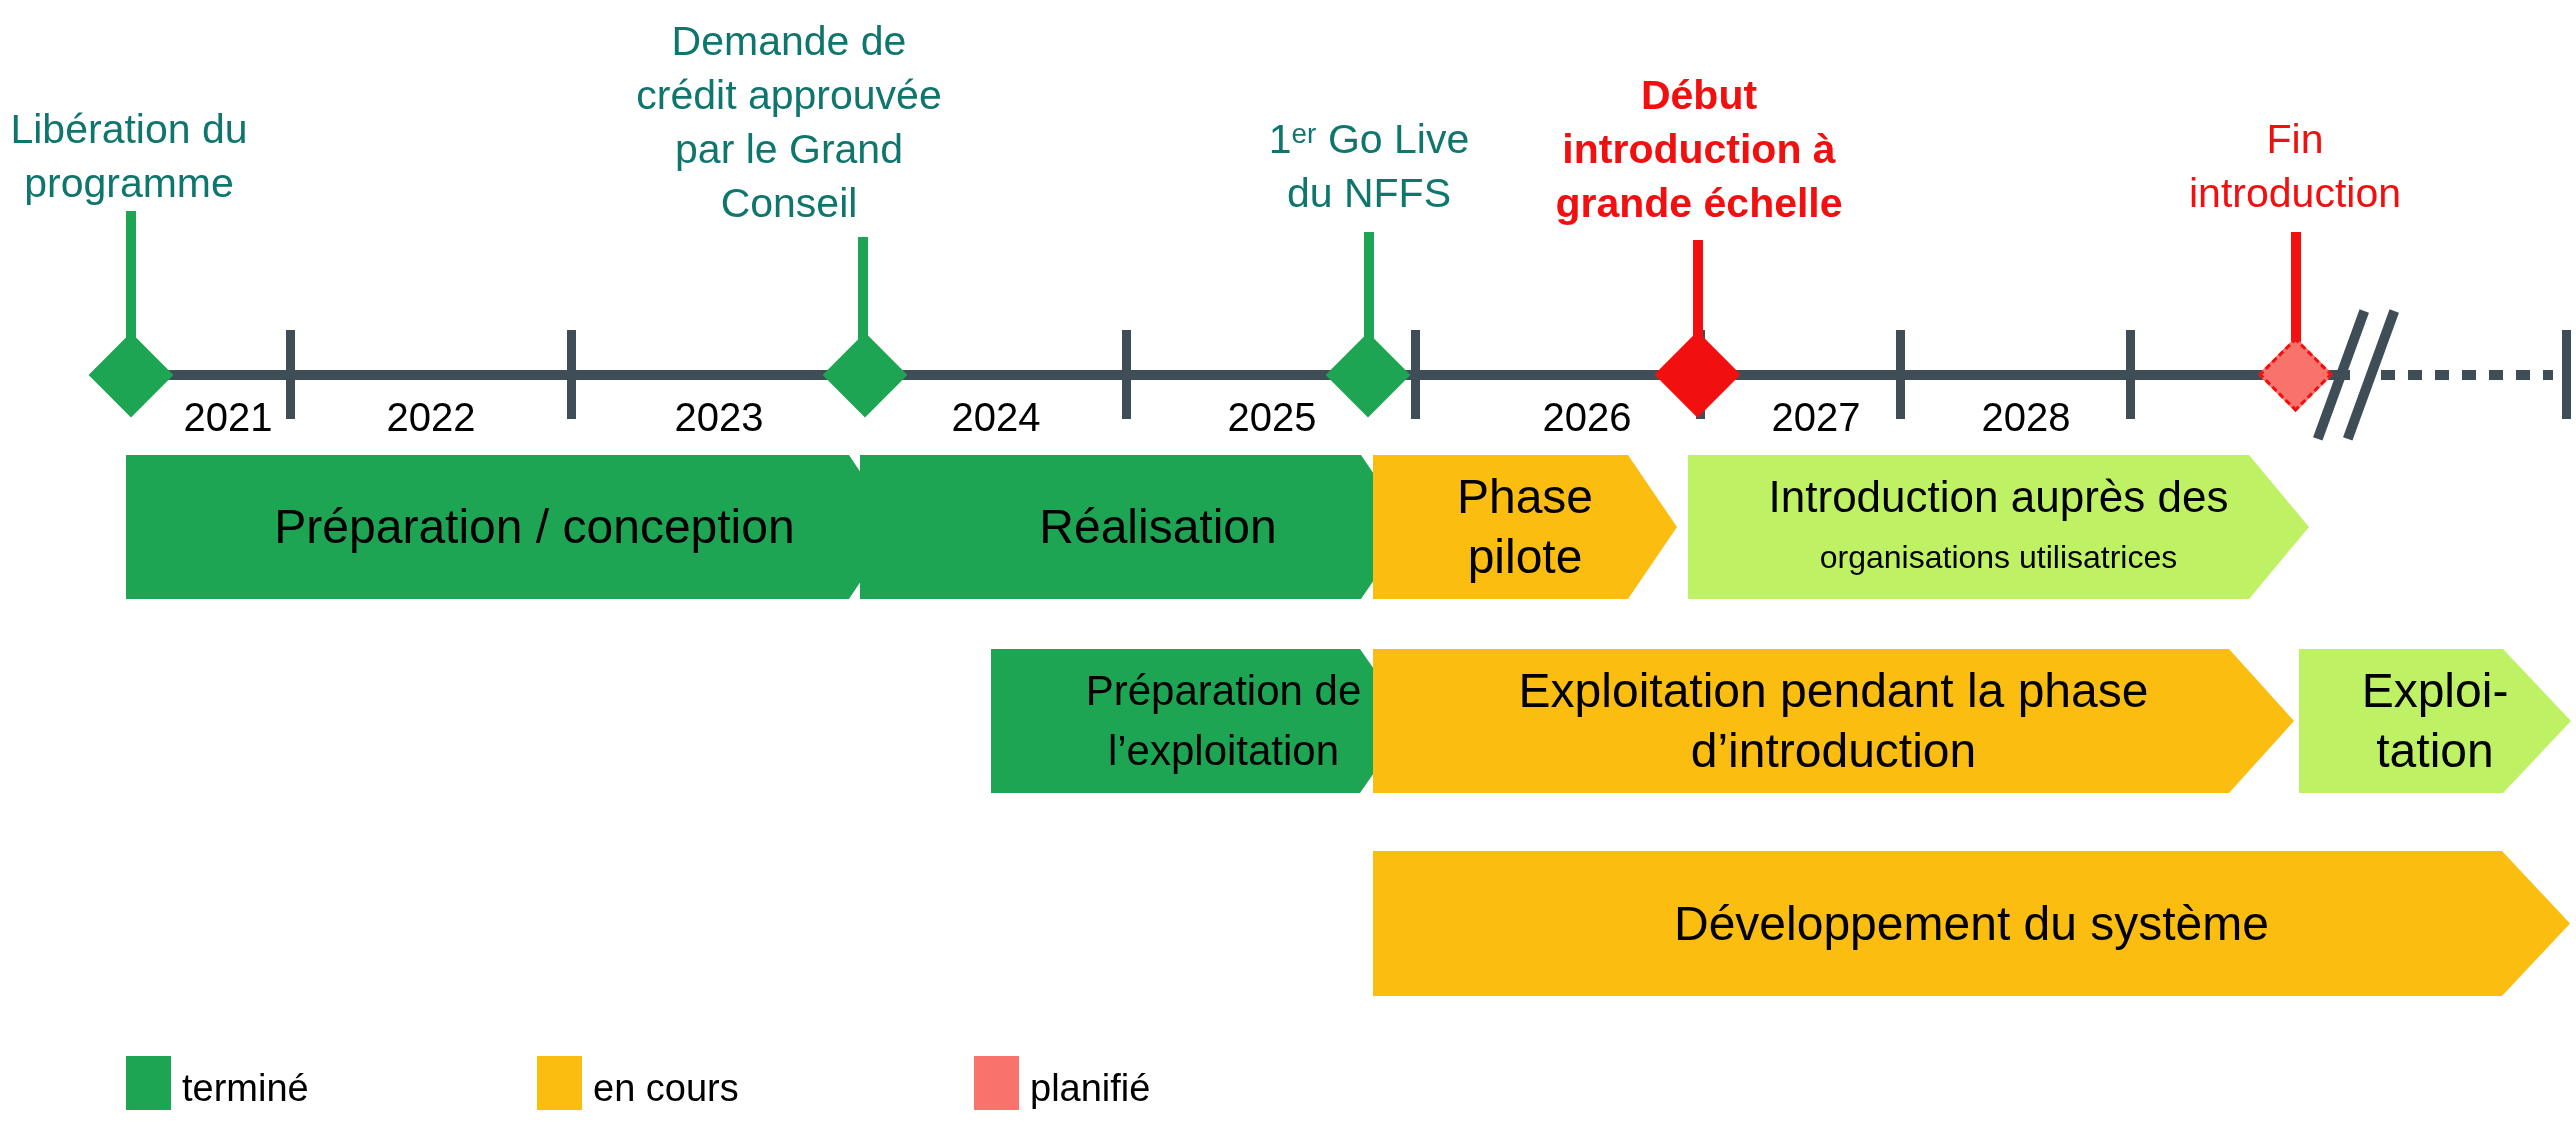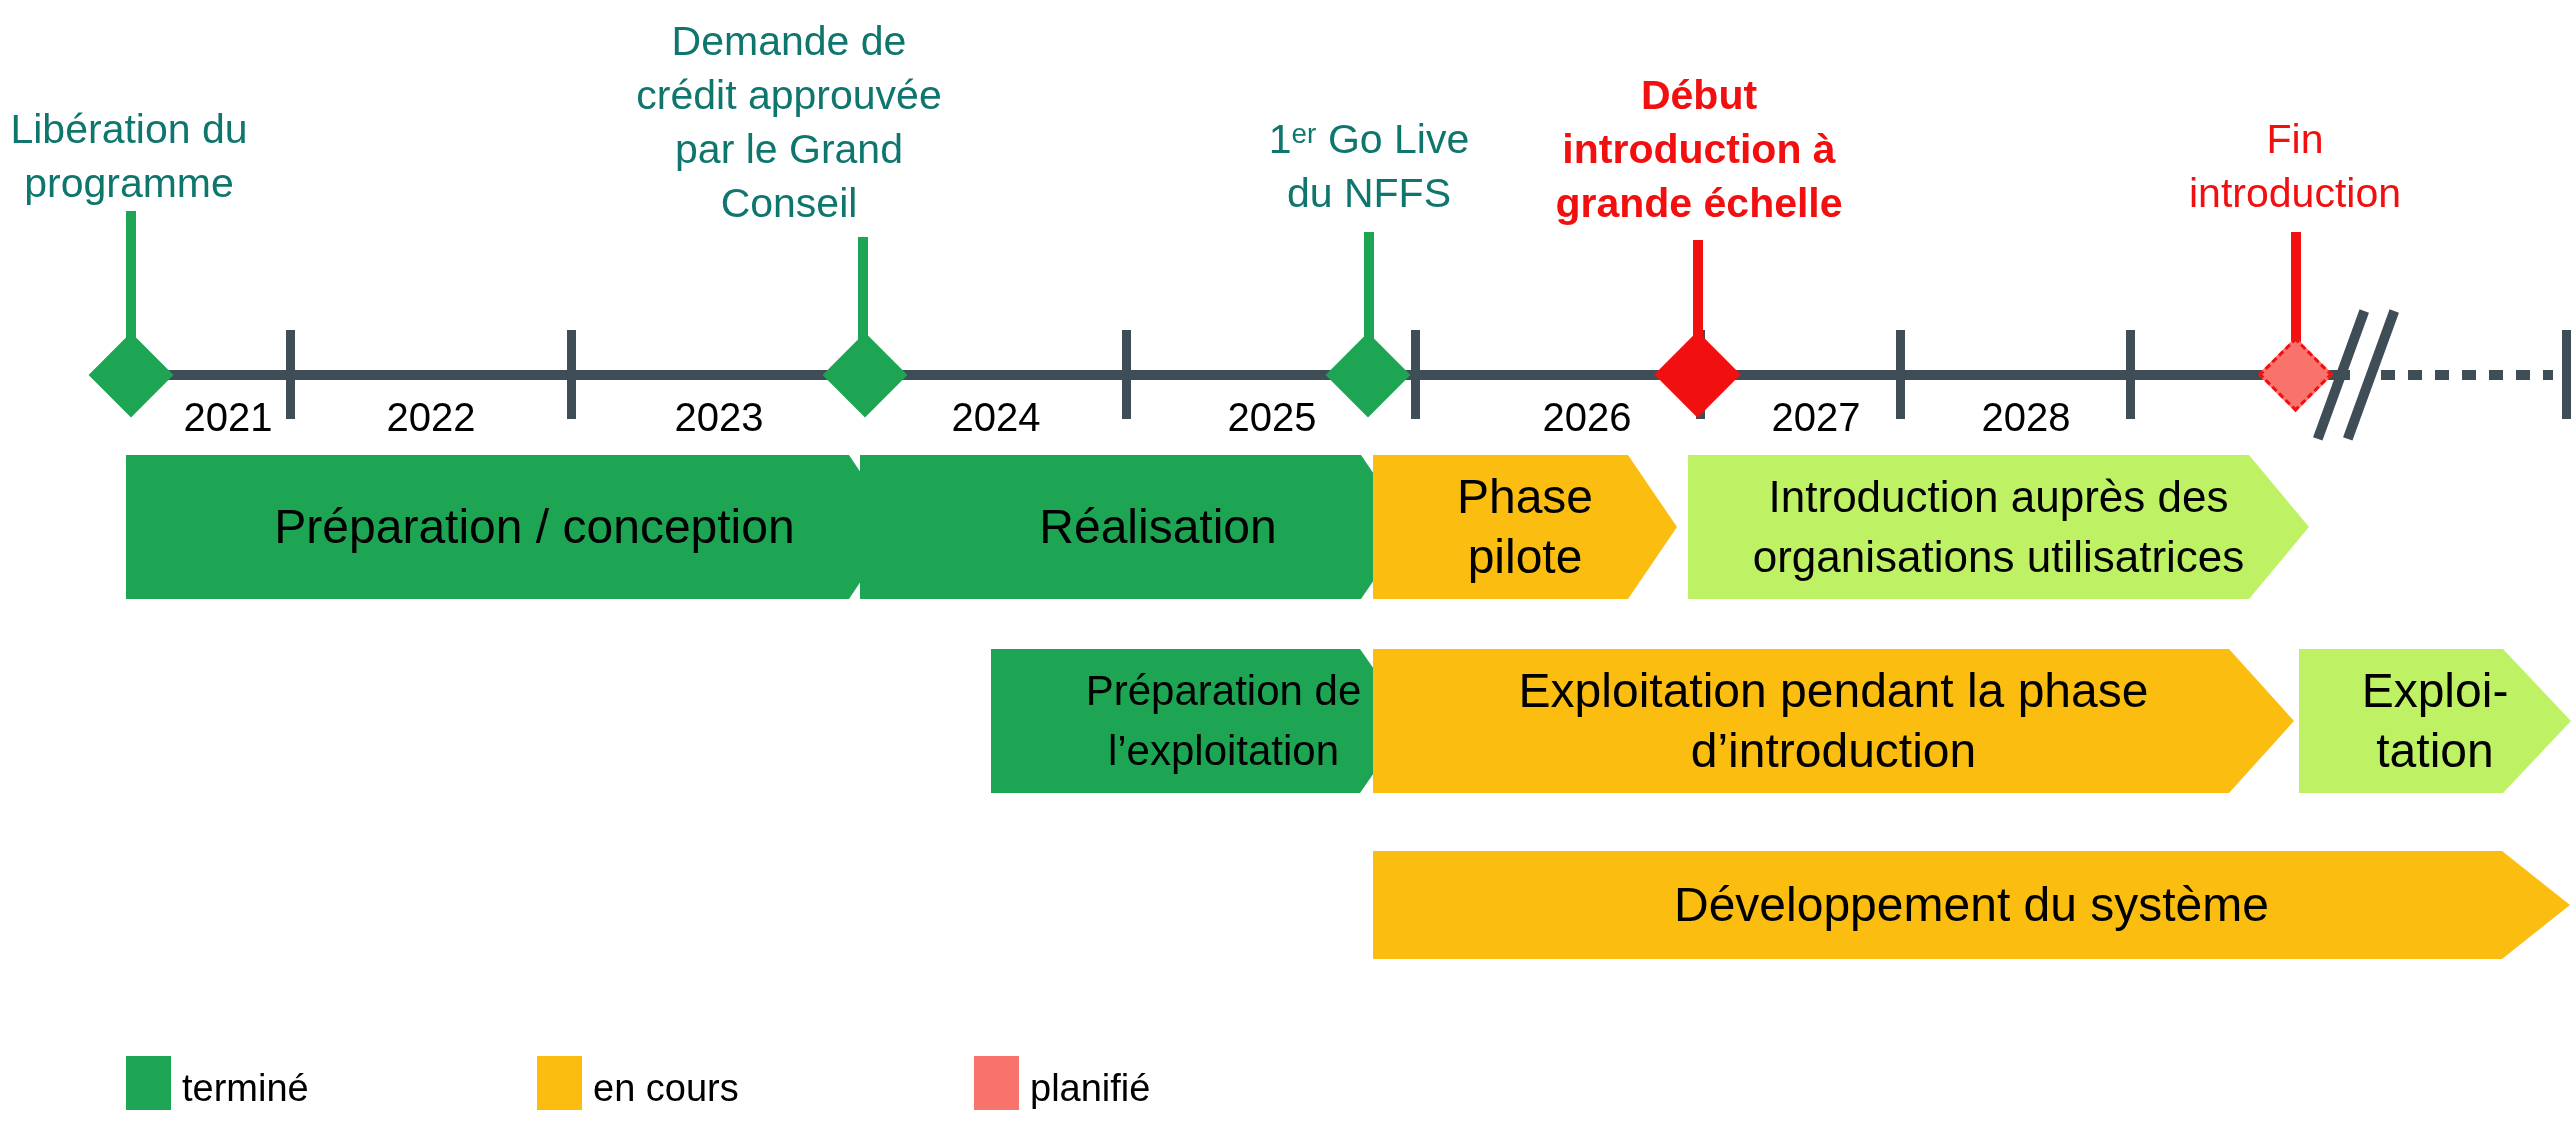--- a/index.html
+++ b/index.html
@@ -116,37 +116,37 @@
   </div>
   <div class="arrow green" style="left:860px;top:455px;width:504px;height:144px;--h:49px;">
     <div class="atext">Réalisation</div>
   </div>
   <div class="arrow yellow" style="left:1373px;top:455px;width:304px;height:144px;--h:49px;">
     <div class="atext">Phase</div>
     <div class="atext">pilote</div>
   </div>
   <div class="arrow pink" style="left:1688px;top:455px;width:621px;height:144px;--h:60px;">
     <div class="atext" style="font-size:44px;">Introduction auprès des</div>
-    <div class="atext" style="font-size:44px;">organisations utilisatrices</div>
+    <div class="atext" style="font-size:32px;">organisations utilisatrices</div>
   </div>
 
   <div class="arrow green" style="left:991px;top:649px;width:373px;height:144px;--h:50px;">
     <div class="atext" style="font-size:42px;">Préparation de</div>
     <div class="atext" style="font-size:42px;">l’exploitation</div>
   </div>
   <div class="arrow yellow" style="left:1373px;top:649px;width:921px;height:144px;--h:65px;">
     <div class="atext">Exploitation pendant la phase</div>
     <div class="atext">d’introduction</div>
   </div>
   <div class="arrow pink" style="left:2299px;top:649px;width:272px;height:144px;--h:68px;">
     <div class="atext">Exploi-</div>
     <div class="atext">tation</div>
   </div>
 
-  <div class="arrow yellow" style="left:1373px;top:851px;width:1197px;height:108px;--h:68px;">
+  <div class="arrow yellow" style="left:1373px;top:851px;width:1197px;height:145px;--h:68px;">
     <div class="atext">Développement du système</div>
   </div>
 
   <div class="legend-item" style="left:126px;">
     <div class="swatch green"></div>
     <div class="legend-label">terminé</div>
   </div>
   <div class="legend-item" style="left:537px;">
     <div class="swatch yellow"></div>
     <div class="legend-label">en cours</div>

